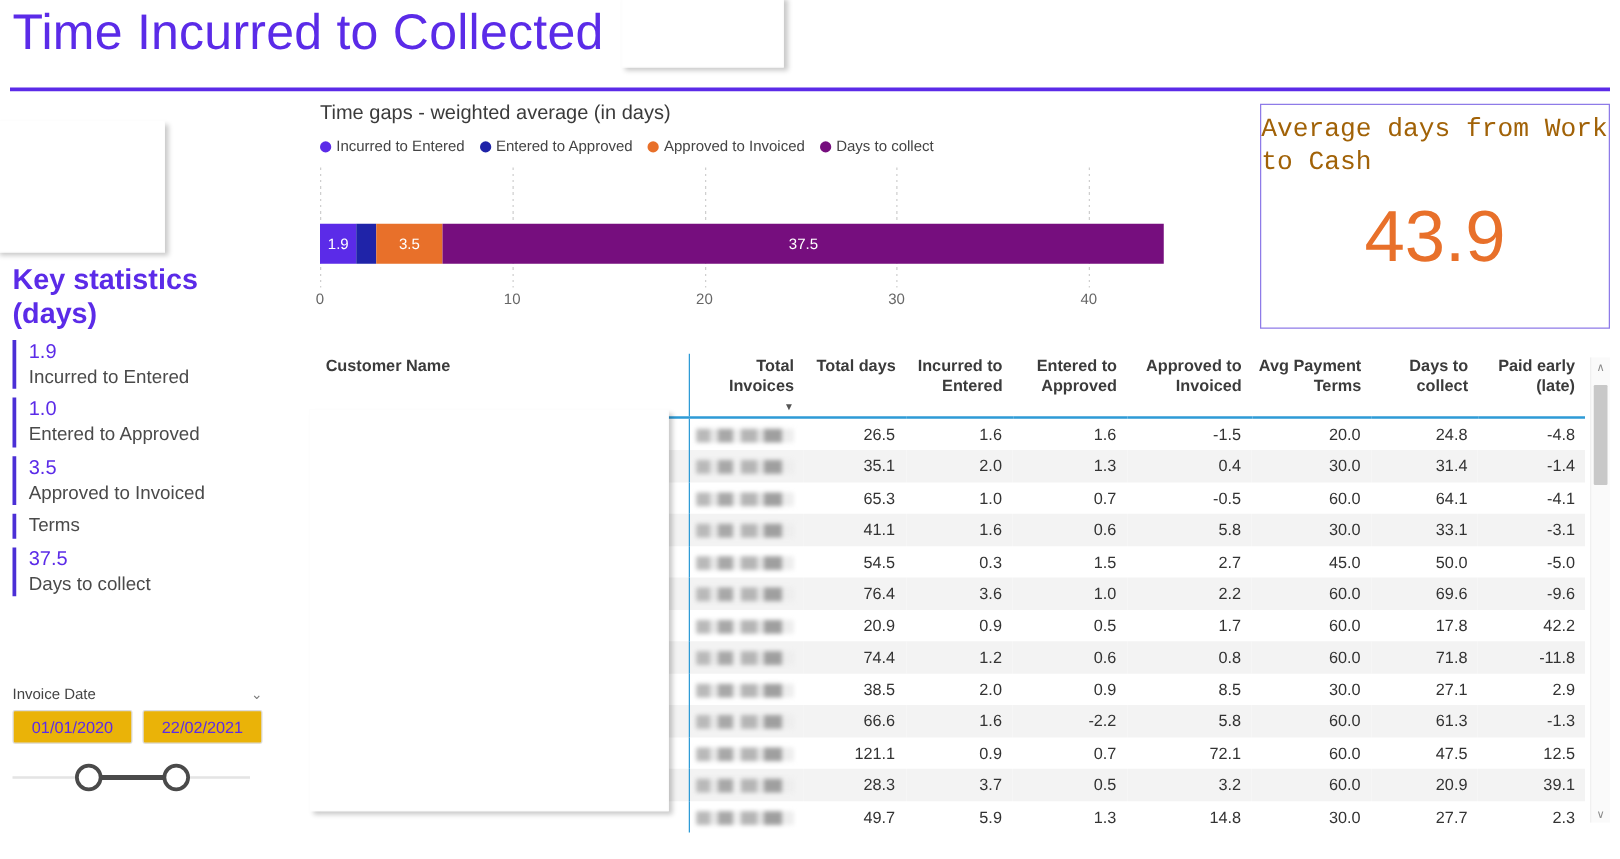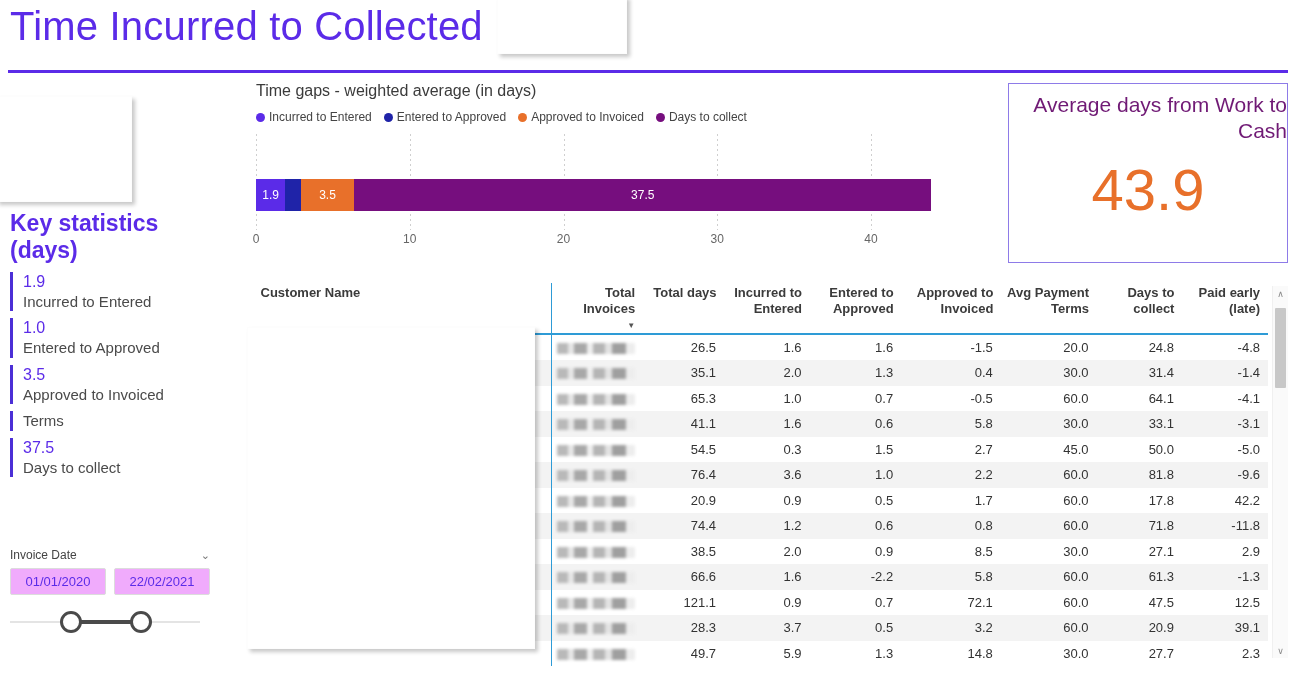--- a/index.html
+++ b/index.html
@@ -43,21 +43,21 @@
   }
   .stat-value{font-size:16px;color:#5B2BE8;line-height:1.25;}
   .stat-label{font-size:15px;color:#4a4a4a;line-height:1.3;}
   
   #slicer{position:absolute;left:10px;top:548px;width:200px;}
   #slicer-head{display:flex;justify-content:space-between;align-items:center;
     font-size:12px;color:#444;padding-bottom:6px;}
   #slicer-chevron{font-size:11px;color:#777;}
   #slicer-inputs{display:flex;gap:8px;}
   .slicer-date{
-    border:1px solid #dcdcdc;border-radius:2px;background:#f0abfc;
+    border:1px solid #dcdcdc;border-radius:2px;background:#eab308;
     font-size:13px;color:#5B2BE8;padding:5px 8px;min-width:78px;text-align:center;
   }
   #slider-track{position:relative;margin-top:16px;height:22px;width:190px;}
   #slider-rail{position:absolute;top:10px;left:0;width:190px;height:2px;background:#e4e4e4;}
   #slider-fill{position:absolute;top:9px;left:60px;width:70px;height:4px;background:#4a4a4a;}
   .slider-handle{
     position:absolute;top:0;width:22px;height:22px;border-radius:50%;
     background:#fff;border:3px solid #4a4a4a;box-sizing:border-box;
   }
   #slider-handle-left{left:50px;}
@@ -76,21 +76,21 @@
     display:flex;align-items:center;justify-content:center;
     font-size:12px;color:#fff;overflow:hidden;}
   #axis-row{position:relative;height:22px;width:715px;margin-top:2px;}
   .tick-label{position:absolute;top:0;font-size:12px;color:#666;transform:translateX(-50%);}
   
   #kpi-card{
     position:absolute;left:1008px;top:83px;width:280px;height:180px;
     border:1px solid #8E7BE8;background:#fff;box-sizing:border-box;
     display:flex;flex-direction:column;align-items:center;
   }
-  #kpi-title{font-size:21px;color:#701a75;text-align:right;line-height:1.25;margin-top:8px;}
+  #kpi-title{font-size:21px;color:#a16207;text-align:left;line-height:1.25;margin-top:8px;font-family:Liberation Mono, monospace;}
   #kpi-value{font-size:58px;color:#E8702A;line-height:1;margin-top:16px;}
   
   #table-panel{position:absolute;left:256px;top:283px;width:1020px;}
   table{border-collapse:collapse;width:1012px;table-layout:fixed;font-size:13px;}
   thead th{
     font-weight:700;color:#3b3b3b;vertical-align:top;
     padding:2px 8px 2px 4px;text-align:right;line-height:1.25;
     border-bottom:2px solid #2E9BD6;height:42px;
   }
   thead th.col-name{text-align:left;}
@@ -306,21 +306,21 @@
           <td>-5.0</td>
         </tr>
         <tr>
           <td class="col-name"></td>
           <td class="col-inv"><span class="blur-cell"></span></td>
           <td>76.4</td>
           <td>3.6</td>
           <td>1.0</td>
           <td>2.2</td>
           <td>60.0</td>
-          <td>81.8</td>
+          <td>69.6</td>
           <td>-9.6</td>
         </tr>
         <tr>
           <td class="col-name"></td>
           <td class="col-inv"><span class="blur-cell"></span></td>
           <td>20.9</td>
           <td>0.9</td>
           <td>0.5</td>
           <td>1.7</td>
           <td>60.0</td>

